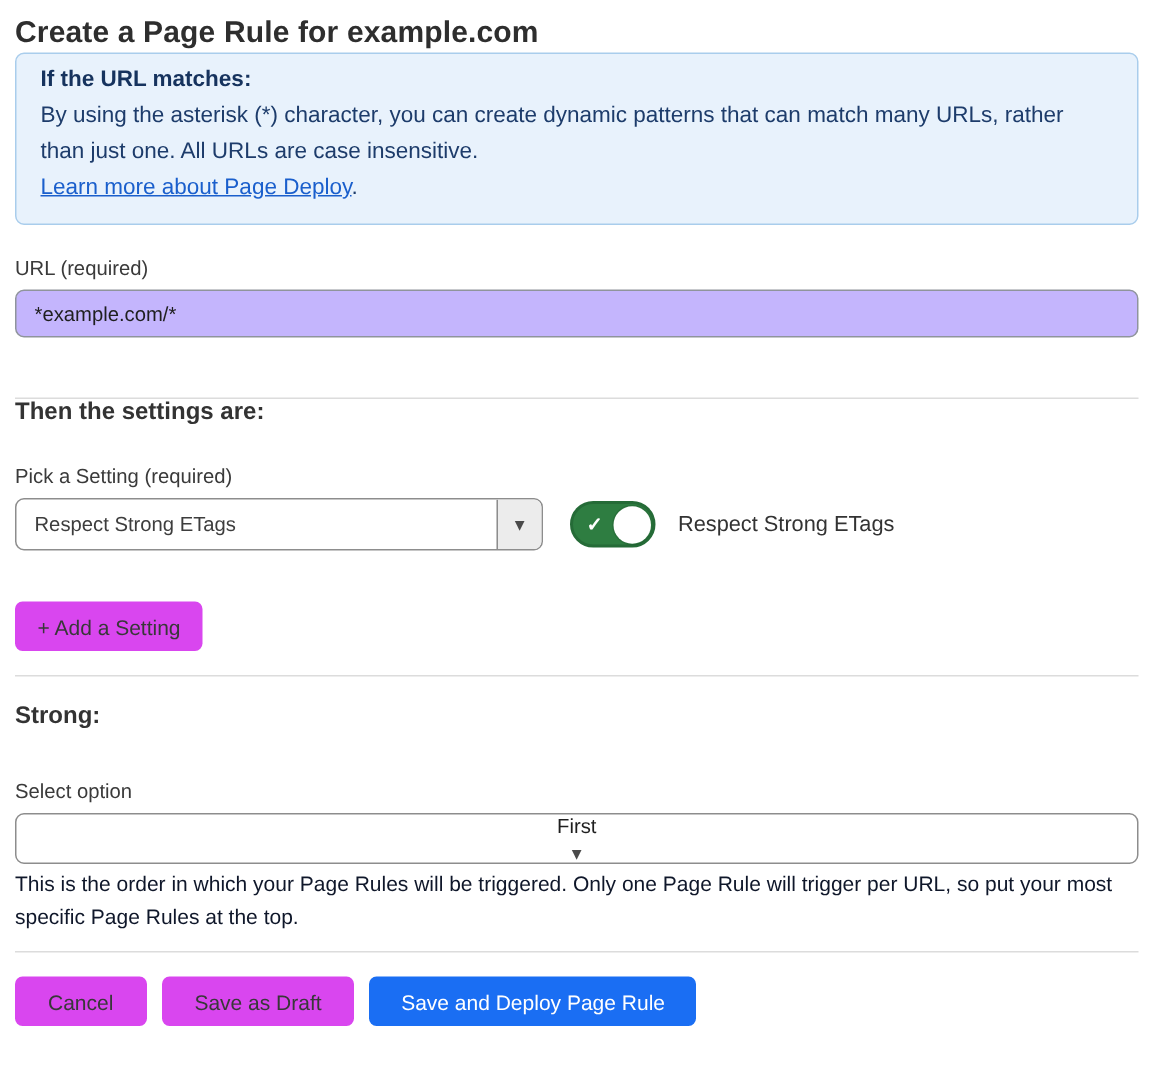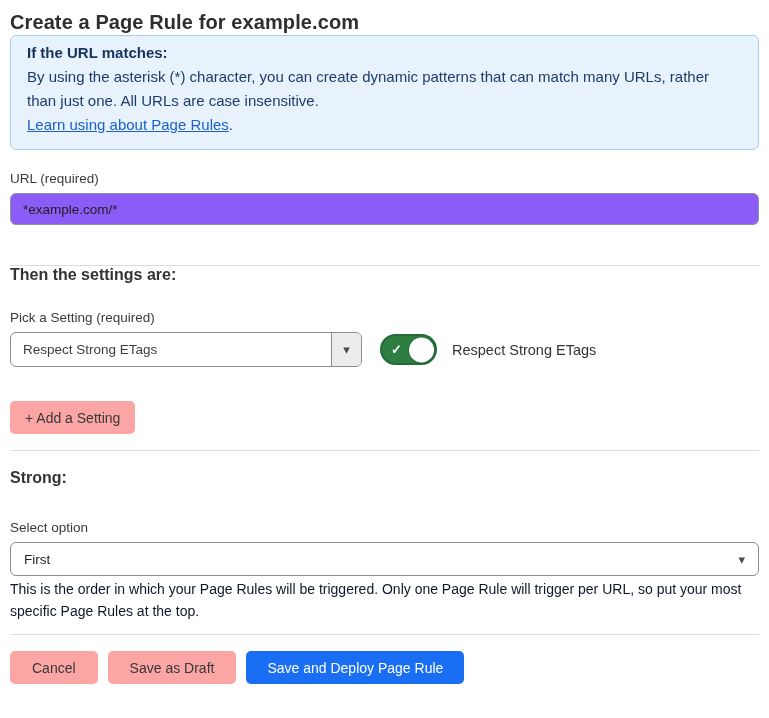--- a/index.html
+++ b/index.html
@@ -46,21 +46,21 @@
     display: block;
     font-size: 13.5px;
     color: #3a3a3a;
   }
   .lbl-url { margin-top: 21px; }
 
   .url-input {
     margin-top: 7px;
     width: 100%;
     height: 32px;
-    background: #8b5cf6;
+    background: #c4b5fd;
     border: 1px solid #8f949c;
     border-radius: 6px;
     padding: 0 12px;
     font-family: "Liberation Sans", sans-serif;
     font-size: 13.5px;
     color: #1f1f1f;
     outline: none;
   }
 
   .divider {
@@ -165,39 +165,40 @@
     align-items: center;
     justify-content: center;
     height: 33px;
     border: none;
     border-radius: 5px;
     font-family: "Liberation Sans", sans-serif;
     font-size: 14px;
     cursor: pointer;
     white-space: nowrap;
   }
-  .gray-btn { background: #fca5a5; color: #383838; text-align: center; }
+  .gray-btn { background: #d946ef; color: #383838; text-align: center; }
   .blue-btn { background: #1a6ef3; color: #ffffff; }
   .add-btn { margin-top: 34px; padding: 0 15px; }
 
   
   .order-select {
     margin-top: 7px;
     width: 100%;
     height: 34px;
     border: 1px solid #8d8d8d;
     border-radius: 6px;
     background: #ffffff;
     display: flex;
     align-items: center;
     justify-content: space-between;
     padding: 0 13px;
     font-size: 13.5px;
     color: #1f1f1f;
     cursor: pointer;
+    flex-direction: column;
   }
 
   .help-text {
     margin-top: 2px;
     font-size: 14px;
     line-height: 22px;
     color: #0f172a;
     max-width: 749px;
   }
 
@@ -213,21 +214,21 @@
 </head>
 <body>
 
 <div class="page">
 
   <h1 class="page-title">Create a Page Rule for example.com</h1>
 
   <div class="info-box">
     <div class="info-heading">If the URL matches:</div>
     <div class="info-body">By using the asterisk (*) character, you can create dynamic patterns that can match many URLs, rather than just one. All URLs are case insensitive.</div>
-    <div class="info-link-line"><a class="info-link">Learn using about Page Rules</a><span class="info-suffix">.</span></div>
+    <div class="info-link-line"><a class="info-link">Learn more about Page Deploy</a><span class="info-suffix">.</span></div>
   </div>
 
   <label class="field-label lbl-url">URL (required)</label>
   <input type="text" class="url-input" value="*example.com/*" style="">
 
   <hr class="divider div-1">
 
   <h2 class="section-heading h-settings">Then the settings are:</h2>
 
   <label class="field-label lbl-pick">Pick a Setting (required)</label>

